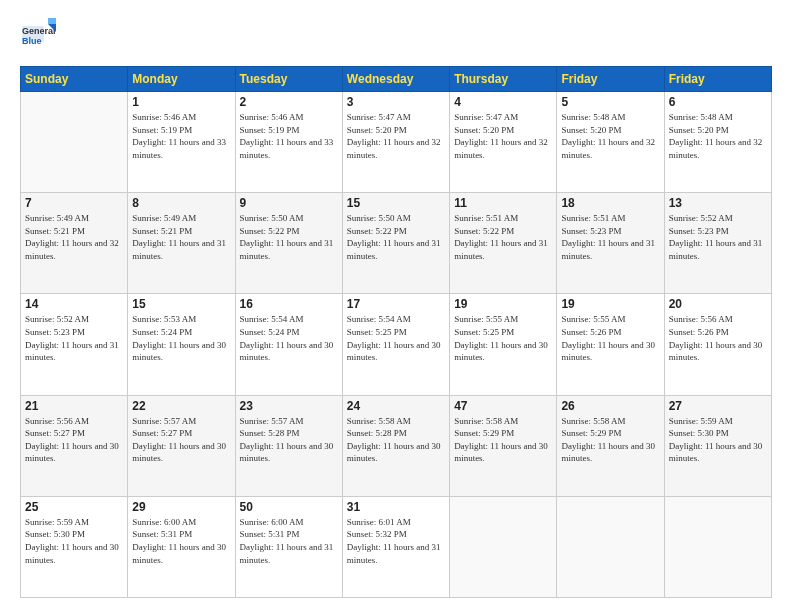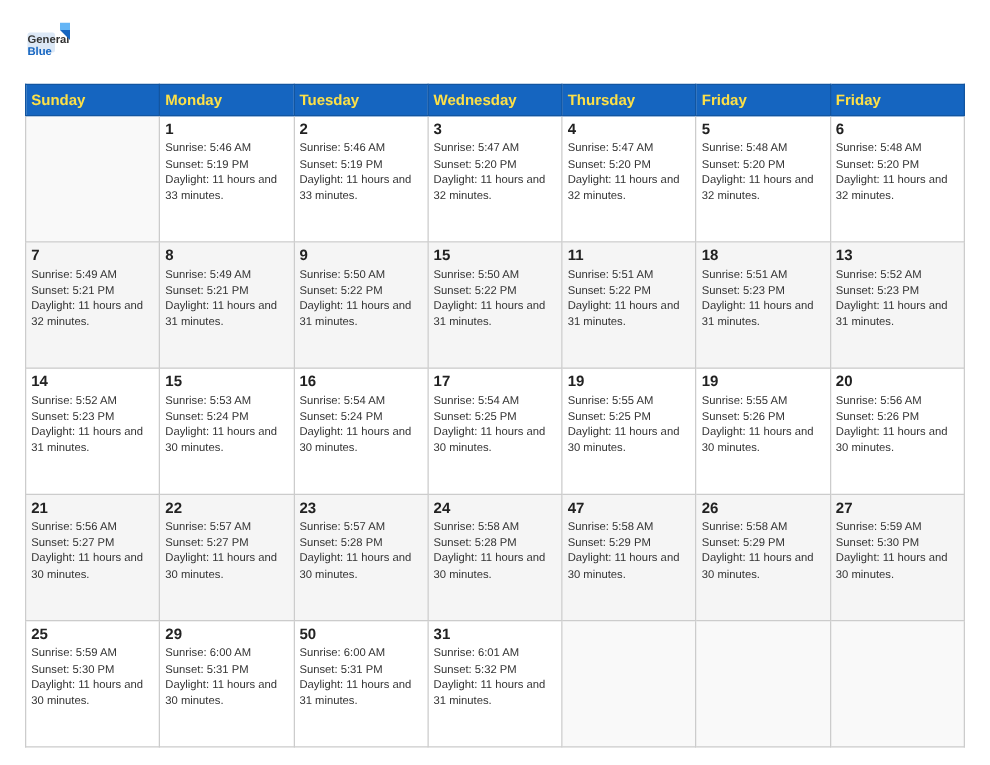--- a/index.html
+++ b/index.html
@@ -71,20 +71,21 @@
       font-size: 12px;
       font-weight: bold;
       color: #222;
       margin-bottom: 2px;
       display: block;
     }
     .day-info {
       font-size: 9px;
       line-height: 1.4;
       color: #333;
+      font-family: Liberation Serif, serif;
     }
     .row-shade {
       background: #f5f5f5;
     }
   </style>
 </head>
 <body>
 
 <div class="page">
   <div class="header">

